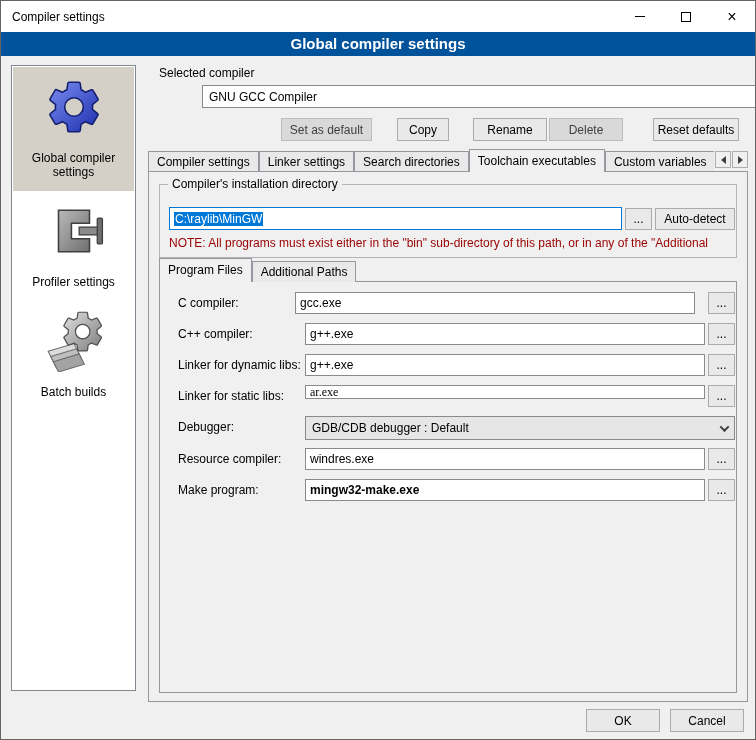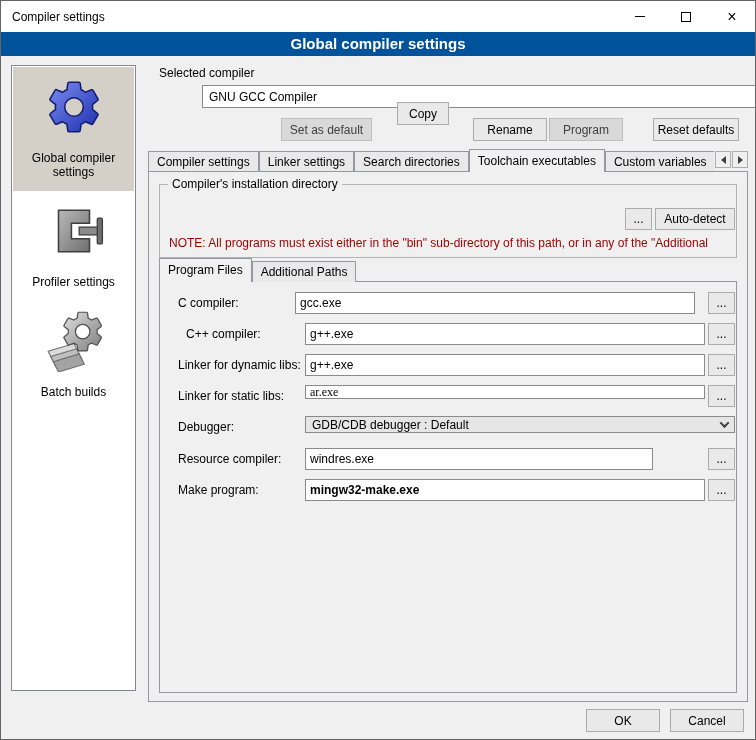--- a/index.html
+++ b/index.html
@@ -210,60 +210,63 @@
     </div>
   </div>
 
   <span class="field-label" style="left:158px; top:61px;">Selected compiler</span>
   <div class="combo" style="position:absolute; left:157px; top:84px; width:581px; height:23px;margin-left:44px;">
     <span>GNU GCC Compiler</span>
     <span class="chev"></span>
   </div>
 
   <div class="btn disabled" style="left:280px; top:117px; width:91px;">Set as default</div>
-  <div class="btn" style="left:396px; top:101px; width:52px;">Copy</div>
+  <div class="btn" style="left:396px; top:117px; width:52px;">Copy</div>
   <div class="btn" style="left:472px; top:117px; width:74px;">Rename</div>
-  <div class="btn disabled" style="left:548px; top:117px; width:74px;">Program</div>
+  <div class="btn disabled" style="left:548px; top:117px; width:74px;">Delete</div>
   <div class="btn" style="left:652px; top:117px; width:86px;">Reset defaults</div>
 
   <div class="tabstrip">
     <span class="tab">Compiler settings</span><span class="tab">Linker settings</span><span class="tab">Search directories</span><span class="tab selected">Toolchain executables</span><span class="tab">Custom variables</span>
   </div>
   <div class="tab-scroll" style="left:714px;">
       <span class="arr-left"></span>
     </div>
   <div class="tab-scroll" style="left:731px;">
       <span class="arr-right"></span>
     </div>
 
   <div class="tabpanel">
 
     <div class="groupbox">
       <span class="legend">Compiler's installation directory</span>
+      <div class="textbox focused" style="position:absolute; left:9px; top:22px; width:453px; height:23px;">
+        <span class="sel-text">C:\raylib\MinGW</span>
+      </div>
       <div class="btn" style="left:465px; top:23px; width:27px; height:22px;">...</div>
       <div class="btn" style="left:495px; top:23px; width:80px; height:22px;">Auto-detect</div>
       <div class="note">NOTE: All programs must exist either in the "bin" sub-directory of this path, or in any of the "Additional</div>
     </div>
 
     <div class="subtabstrip">
       <span class="subtab selected">Program Files</span><span class="subtab">Additional Paths</span>
     </div>
 
     <div class="subpanel">
 
       <div class="row-box">
         <span class="field-label" style="left:18px; top:10px;">C compiler:</span>
         <div class="textbox" style="position:absolute; left:135px; top:10px; width:400px; height:22px;">
           <span>gcc.exe</span>
         </div>
         <div class="btn" style="left:548px; top:10px; width:27px; height:22px;">...</div>
       </div>
 
       <div class="row-box">
-        <span class="field-label" style="left:26px; top:41px;">C++ compiler:</span>
+        <span class="field-label" style="left:18px; top:41px;">C++ compiler:</span>
         <div class="textbox" style="position:absolute; left:145px; top:41px; width:400px; height:22px;">
           <span>g++.exe</span>
         </div>
         <div class="btn" style="left:548px; top:41px; width:27px; height:22px;">...</div>
       </div>
 
       <div class="row-box">
         <span class="field-label" style="left:18px; top:72px;">Linker for dynamic libs:</span>
         <div class="textbox" style="position:absolute; left:145px; top:72px; width:400px; height:22px;">
           <span>g++.exe</span>
@@ -274,29 +277,29 @@
       <div class="row-box">
         <span class="field-label" style="left:18px; top:103px;">Linker for static libs:</span>
         <div class="textbox" style="position:absolute; left:145px; top:103px; width:400px; height:14px;font-family:Liberation Serif, serif;">
           <span>ar.exe</span>
         </div>
         <div class="btn" style="left:548px; top:103px; width:27px; height:22px;">...</div>
       </div>
 
       <div class="row-box">
         <span class="field-label" style="left:18px; top:134px;">Debugger:</span>
-        <div class="combo gray" style="position:absolute; left:145px; top:134px; width:430px; height:17px;">
+        <div class="combo gray" style="position:absolute; left:145px; top:134px; width:430px; height:24px;">
           <span>GDB/CDB debugger : Default</span>
           <span class="chev"></span>
         </div>
       </div>
 
       <div class="row-box">
         <span class="field-label" style="left:18px; top:166px;">Resource compiler:</span>
-        <div class="textbox" style="position:absolute; left:145px; top:166px; width:348px; height:22px;">
+        <div class="textbox" style="position:absolute; left:145px; top:166px; width:400px; height:22px;">
           <span>windres.exe</span>
         </div>
         <div class="btn" style="left:548px; top:166px; width:27px; height:22px;">...</div>
       </div>
 
       <div class="row-box">
         <span class="field-label" style="left:18px; top:197px;">Make program:</span>
         <div class="textbox" style="position:absolute; left:145px; top:197px; width:400px; height:22px;font-weight:bold;">
           <span>mingw32-make.exe</span>
         </div>

